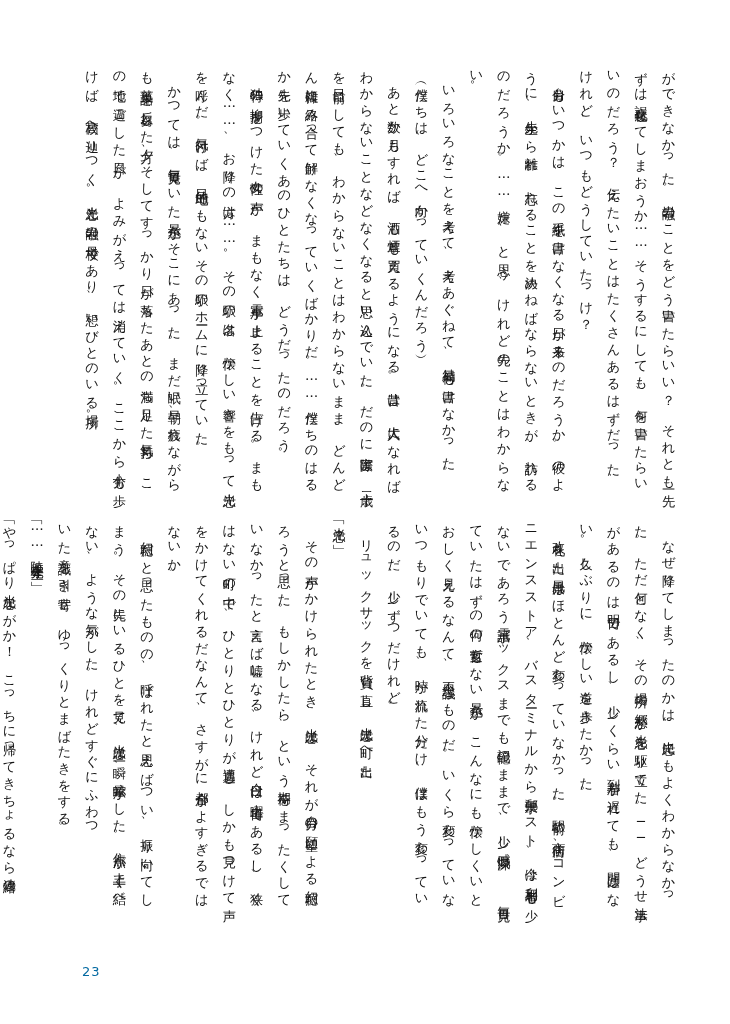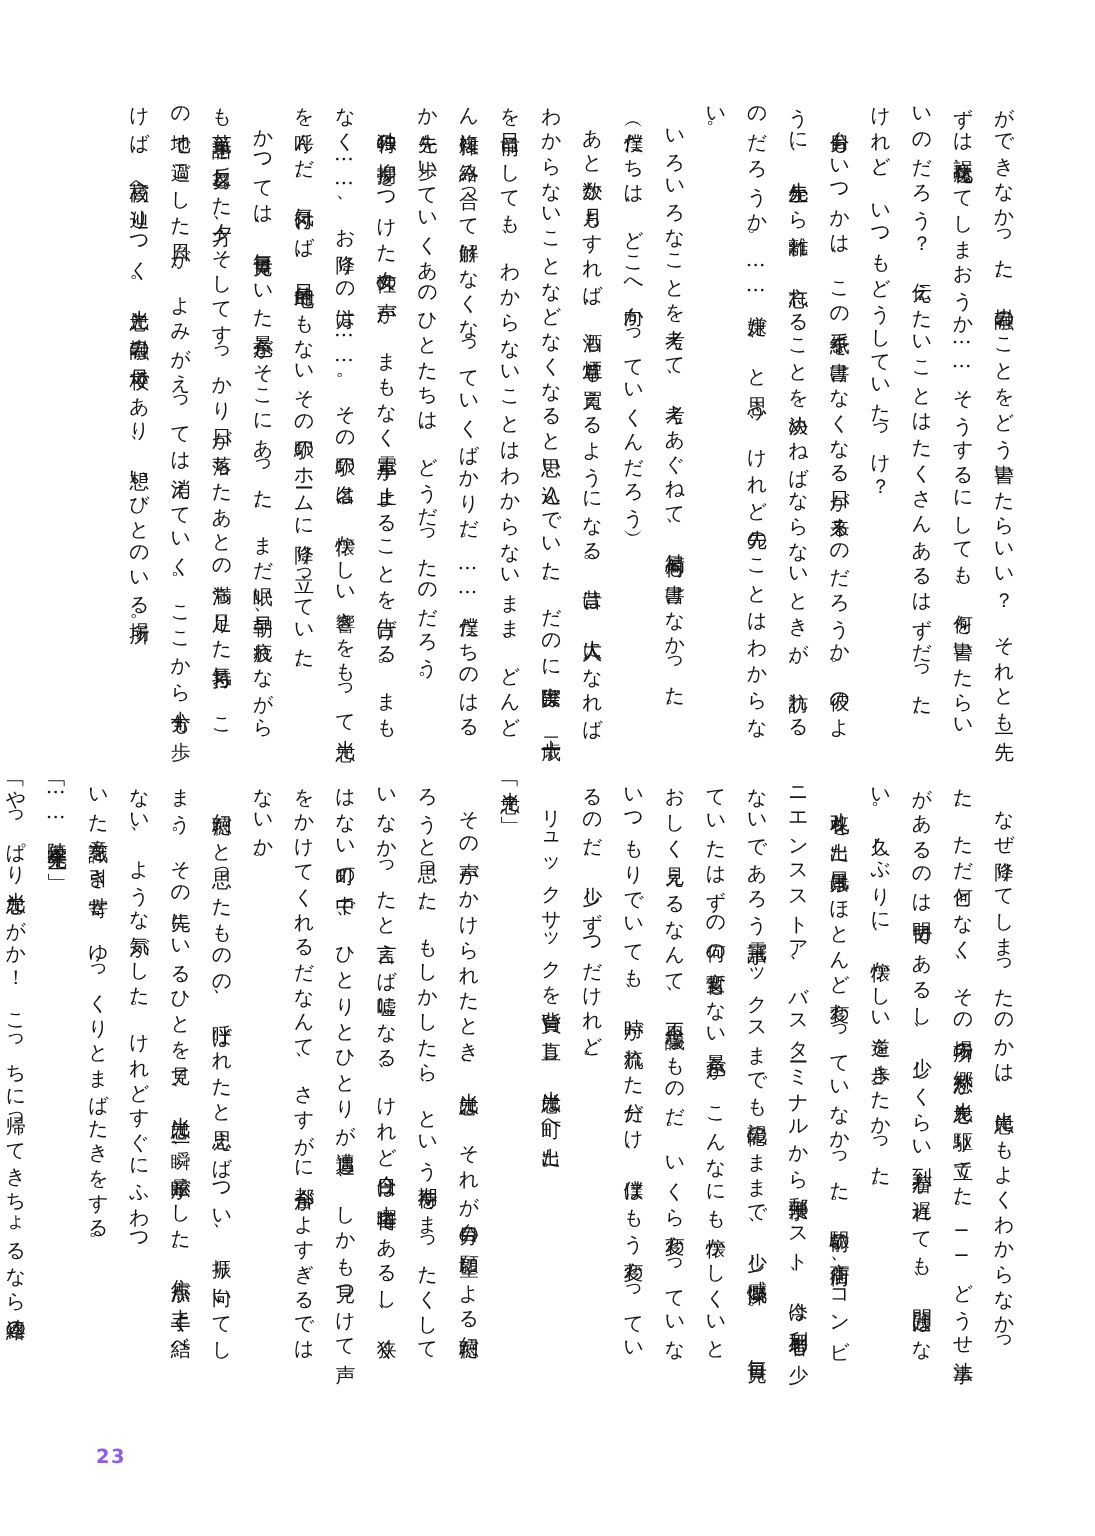--- a/index.html
+++ b/index.html
@@ -50,27 +50,26 @@
   #block-lower {
     top: 516px;
     right: 48px;
     height: 385px;
     width: 618px;
   }
 
   
   #folio {
     position: absolute;
-    left: 64px;
+    left: 82px;
     top: 964px;
     font-family: "DejaVu Sans", "Liberation Sans", sans-serif;
     font-size: 13px;
     letter-spacing: 1px;
-    color: #8b5cf6;
-    font-weight: bold;
+    color: #0369a1;
   }
 </style>
 </head>
 <body>
 
 <div id="page">
 
   <div id="block-upper" class="vblock">ができなかった。岩融のことをどう書いたらいい？　それとも一先ずは誤魔化してしまおうか……そうするにしても、何を書いたらいいのだろう？　伝えたいことはたくさんあるはずだった、けれど、いつもどうしていたっけ？
 　自分もいつかは、この手紙を書けなくなる日が来るのだろうか。彼のように、先生から離れ、忘れることを決めねばならないときが、訪れるのだろうか。……嫌だ、と思う、けれど先のことはわからない。
 　いろいろなことを考えて、考えあぐねて、結局何も書けなかった。

